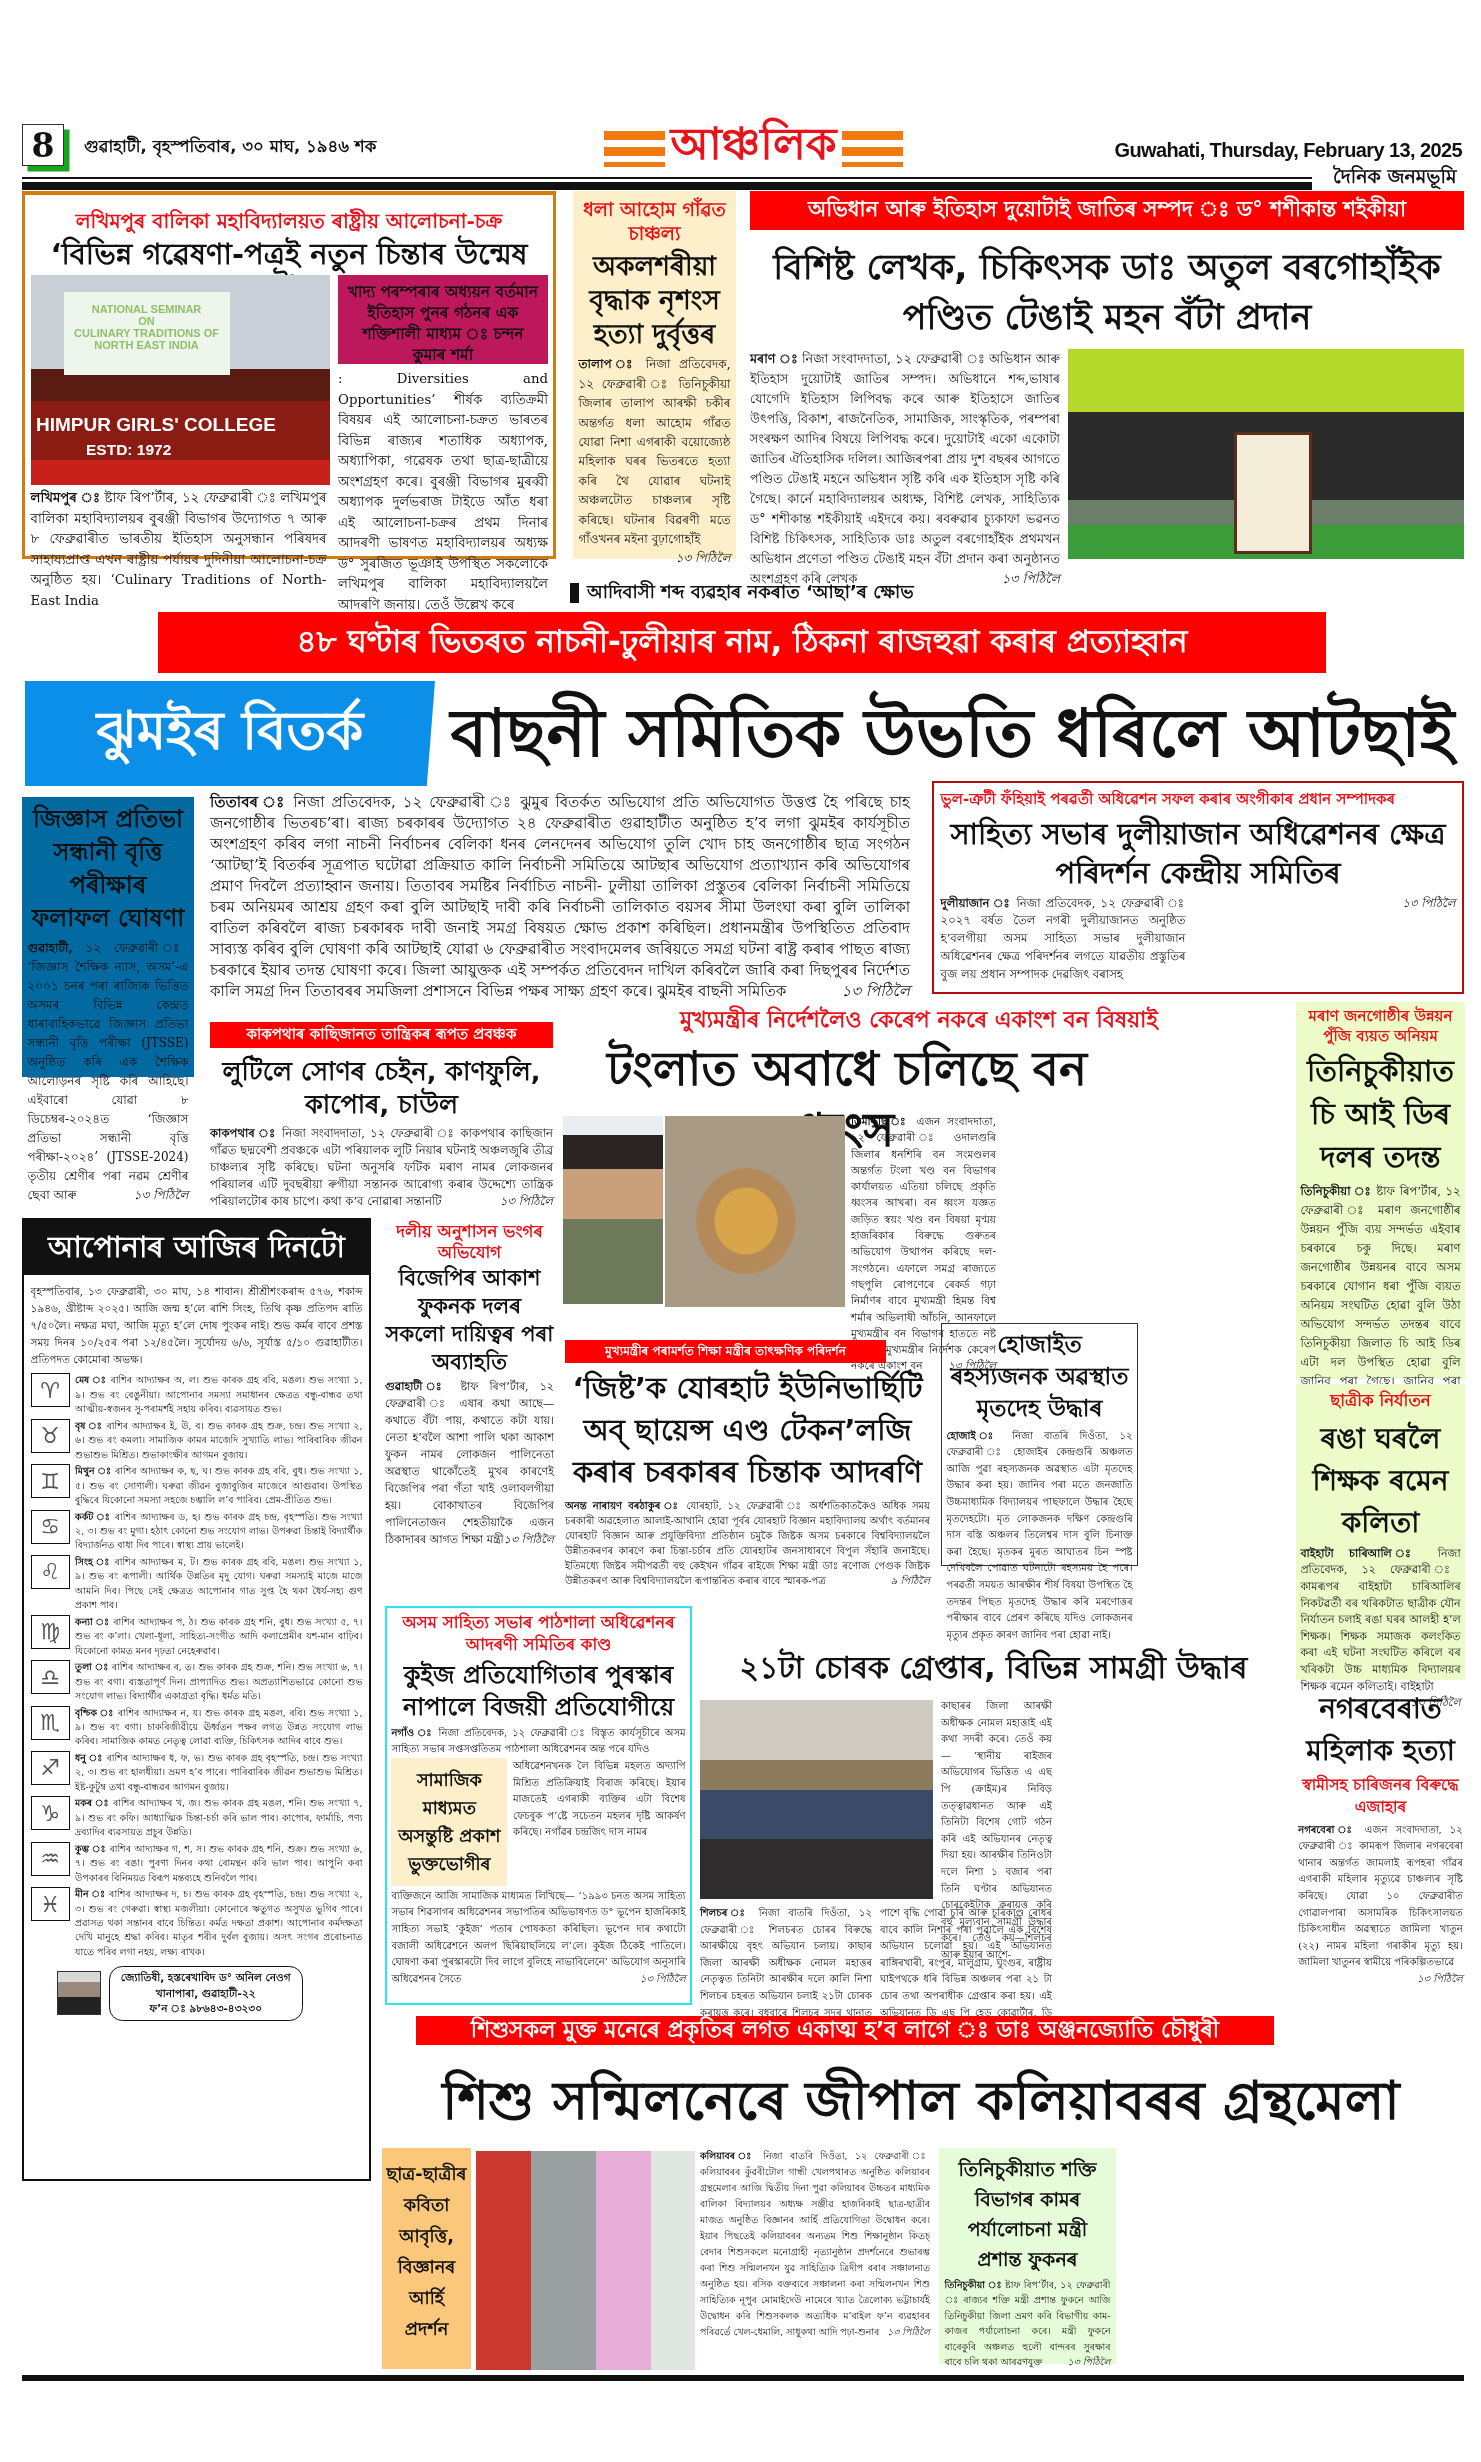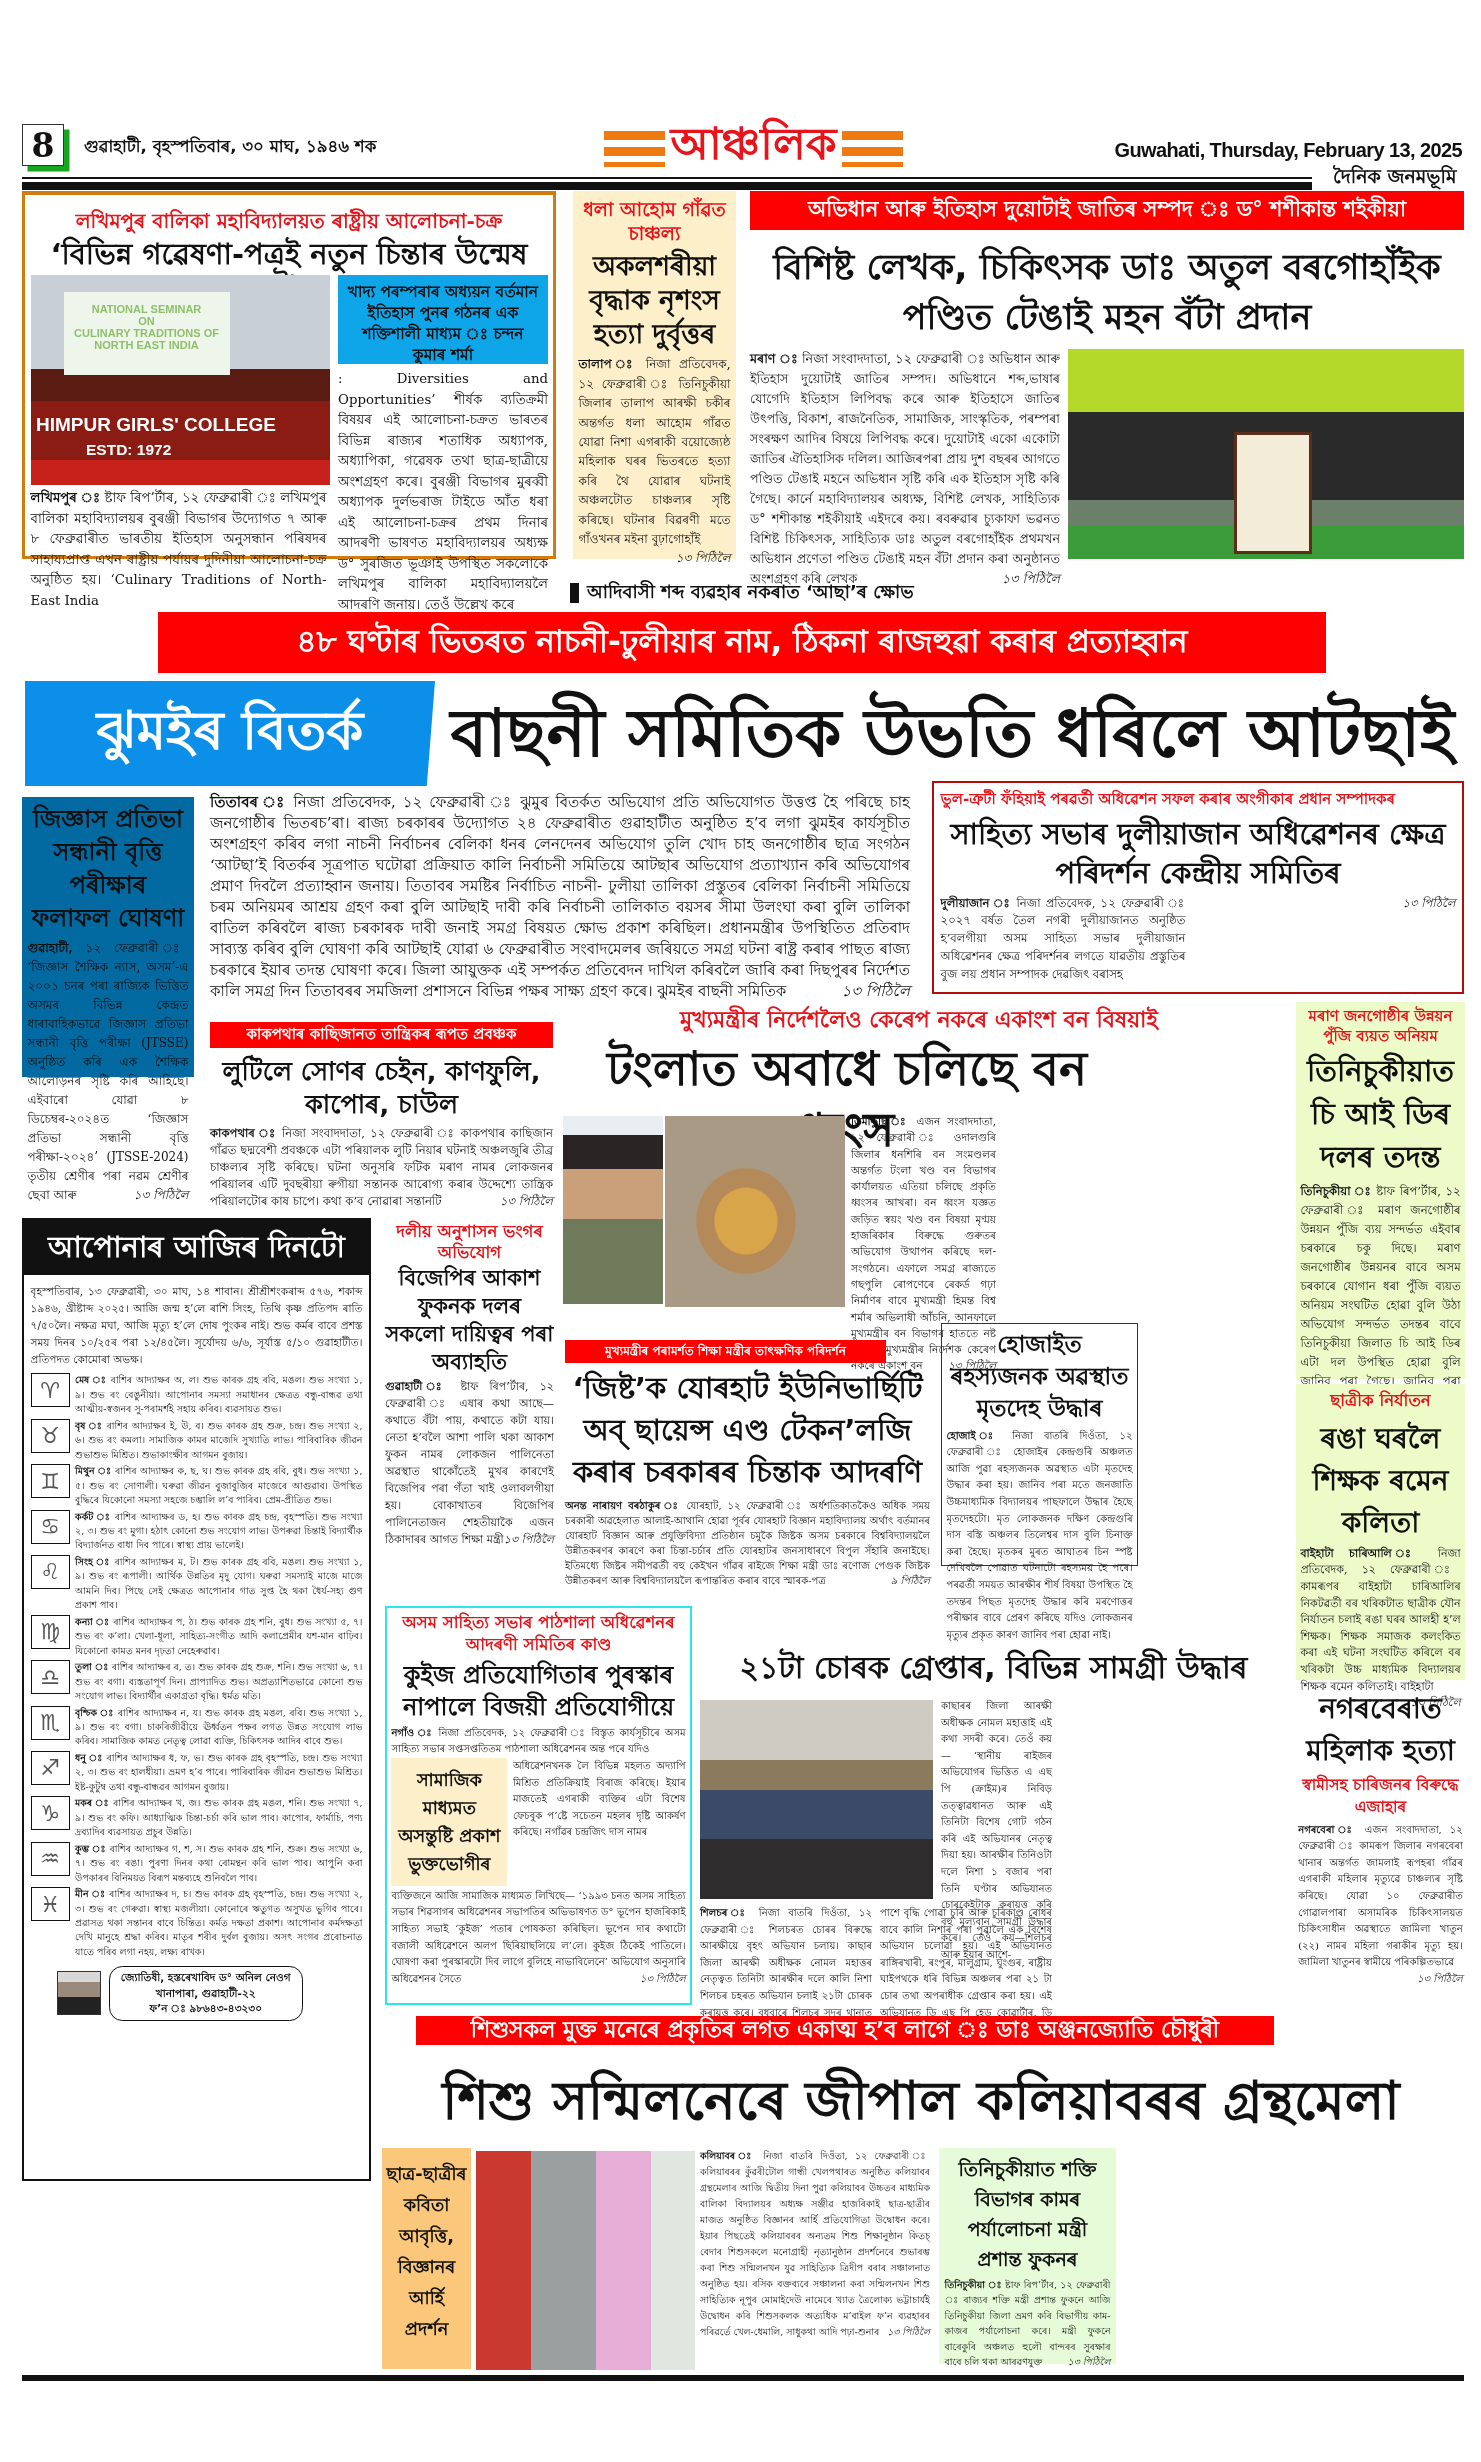--- a/index.html
+++ b/index.html
@@ -33,21 +33,21 @@
   <div class="abs" style="right:5.5px;top:40px;font-size:19px;font-weight:900">দৈনিক জনমভূমি</div>
 </div>
 
 <div class="abs" style="left:22px;top:191px;width:534px;height:368px;border:3.3px solid #d27b0f;border-top-width:4.4px">
   <div class="kicker abs" style="left:0;right:0;top:11px;font-size:20px">লখিমপুৰ বালিকা মহাবিদ্যালয়ত ৰাষ্ট্ৰীয় আলোচনা-চক্ৰ</div>
   <div class="hd abs" style="left:5.5px;right:5.5px;top:43px;font-size:29px">‘বিভিন্ন গৱেষণা-পত্ৰই নতুন চিন্তাৰ উন্মেষ ঘটাব’</div>
   <div class="abs photo" style="left:5.5px;top:80px;width:299px;height:210px;background:linear-gradient(#c9cfd6 0 45%,#5a1b12 45% 60%,#8b1c14 60% 88%,#c8201a 88%)">
     <div class="abs" style="left:33px;top:16.6px;width:166px;height:83px;background:#eef5ea;color:#8fbf6a;font-size:11px;font-weight:bold;text-align:center;padding-top:11px;font-family:'Liberation Sans',sans-serif">NATIONAL SEMINAR<br>ON<br>CULINARY TRADITIONS OF<br>NORTH EAST INDIA</div>
     <div class="abs" style="left:5.5px;top:138px;color:#fff;font-weight:bold;font-size:19px;font-family:'Liberation Sans',sans-serif;line-height:24px">HIMPUR GIRLS' COLLEGE<br><span style="padding-left:50px;font-size:15.5px">ESTD: 1972</span></div>
   </div>
-  <div class="abs" style="left:313px;top:80px;width:210px;height:89px;background:#0ea5e9;font-size:15.5px;font-weight:900;text-align:center;padding:6.6px 5.5px;line-height:21px">খাদ্য পৰম্পৰাৰ অধ্যয়ন বৰ্তমান ইতিহাস পুনৰ গঠনৰ এক শক্তিশালী মাধ্যম ঃ চন্দন কুমাৰ শৰ্মা</div>
+  <div class="abs" style="left:313px;top:80px;width:210px;height:89px;background:#be185d;font-size:15.5px;font-weight:900;text-align:center;padding:6.6px 5.5px;line-height:21px">খাদ্য পৰম্পৰাৰ অধ্যয়ন বৰ্তমান ইতিহাস পুনৰ গঠনৰ এক শক্তিশালী মাধ্যম ঃ চন্দন কুমাৰ শৰ্মা</div>
   <div class="abs body-text" style="left:313px;top:174px;width:210px;font-size:13.3px;line-height:20.5px">
     <span>: Diversities and Opportunities’ শীৰ্ষক ব্যতিক্ৰমী বিষয়ৰ এই আলোচনা-চক্ৰত ভাৰতৰ বিভিন্ন ৰাজ্যৰ শতাধিক অধ্যাপক, অধ্যাপিকা, গৱেষক তথা ছাত্ৰ-ছাত্ৰীয়ে অংশগ্ৰহণ কৰে। বুৰঞ্জী বিভাগৰ মুৰব্বী অধ্যাপক দুৰ্লভৰাজ টাইডে আঁত ধৰা এই আলোচনা-চক্ৰৰ প্ৰথম দিনাৰ আদৰণী ভাষণত মহাবিদ্যালয়ৰ অধ্যক্ষ ড° সুৰজিত ভূঞাই উপস্থিত সকলোকে লখিমপুৰ বালিকা মহাবিদ্যালয়লৈ আদৰণি জনায়। তেওঁ উল্লেখ কৰে</span>
     <span class="cont">১৩ পিঠিলৈ</span>
   </div>
   <div class="abs body-text" style="left:5.5px;top:293px;width:296px;font-size:13.3px;line-height:20.5px">
     <b>লখিমপুৰ ঃ</b>
     <span>ষ্টাফ ৰিপ’ৰ্টাৰ, ১২ ফেব্ৰুৱাৰী ঃ লখিমপুৰ বালিকা মহাবিদ্যালয়ৰ বুৰঞ্জী বিভাগৰ উদ্যোগত ৭ আৰু ৮ ফেব্ৰুৱাৰীত ভাৰতীয় ইতিহাস অনুসন্ধান পৰিষদৰ সাহায্যপ্ৰাপ্ত এখন ৰাষ্ট্ৰীয় পৰ্যায়ৰ দুদিনীয়া আলোচনা-চক্ৰ অনুষ্ঠিত হয়। ‘Culinary Traditions of North-East India</span>
   </div>
 </div>
 

